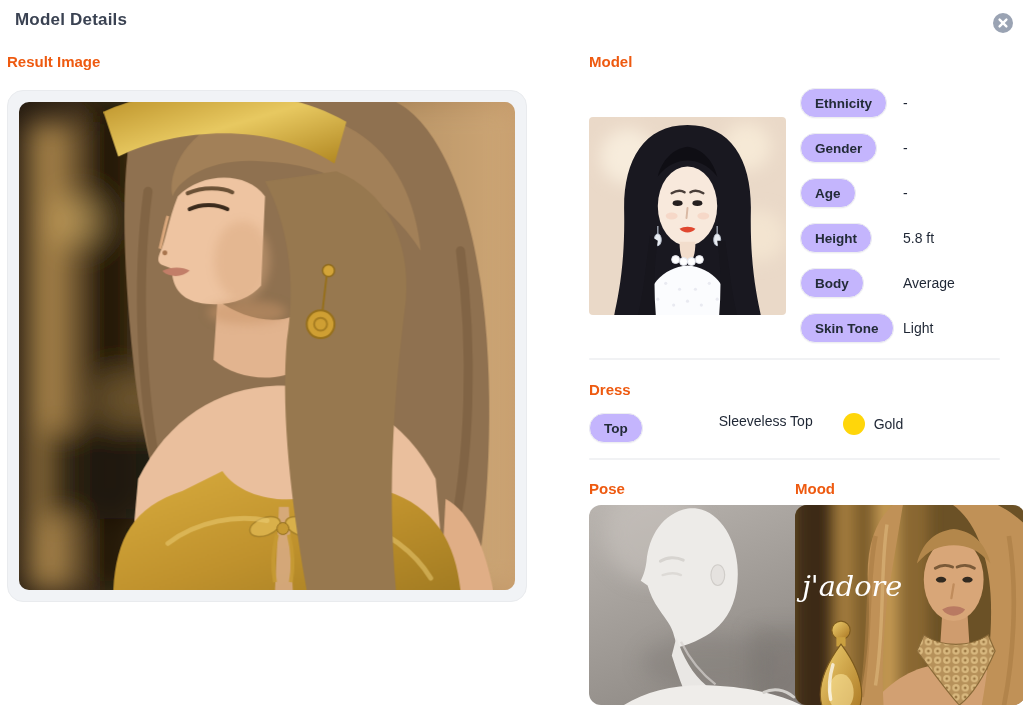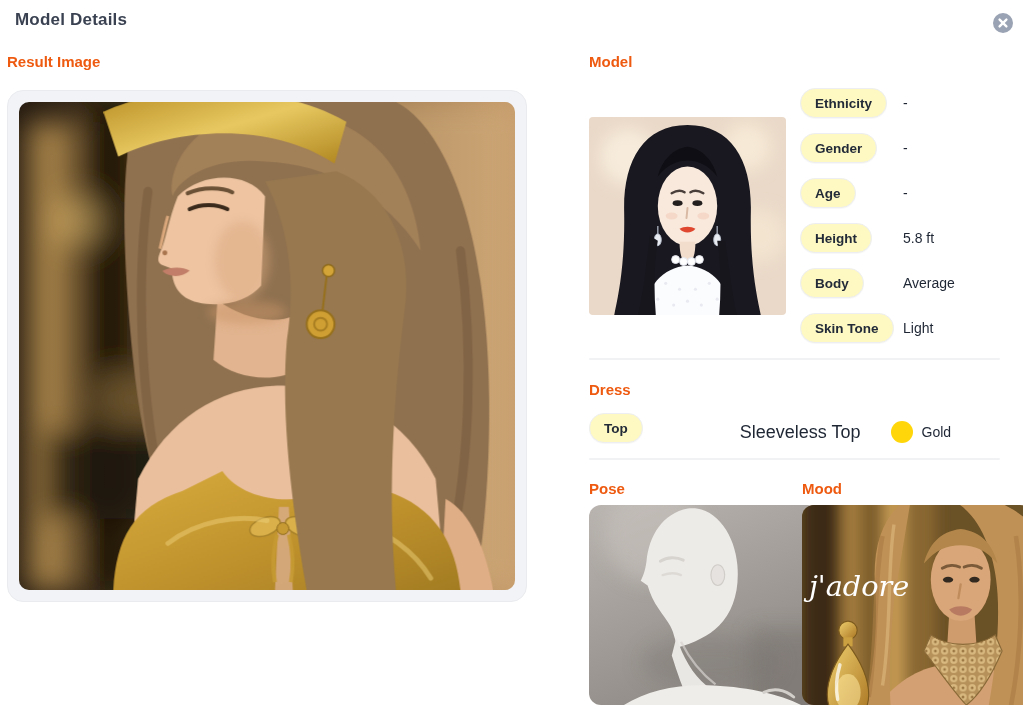--- a/index.html
+++ b/index.html
@@ -21,34 +21,34 @@
                  border:1px solid #E9EBEE; border-radius:16px; padding:11px; }
   .result-img { width:100%; height:100%; border-radius:10px; overflow:hidden; }
   .result-img svg, .model-img svg, .pm-img svg { display:block; width:100%; height:100%; }
 
   .model-row { margin-top:16px; display:flex; align-items:flex-start; }
   .model-img { width:197px; height:198px; margin-top:29px; border-radius:4px; overflow:hidden; flex:none; }
   .attrs { margin-left:14px; width:200px; display:flex; flex-direction:column; gap:15px; }
   .attr-row { position:relative; height:30px; display:flex; align-items:center; }
 
   .pill { display:inline-flex; align-items:center; height:30px; padding:0 14px;
-          background:#fef9c3; border:1px solid #EDEEF1; border-radius:999px;
+          background:#c4b5fd; border:1px solid #EDEEF1; border-radius:999px;
           font-size:13.5px; font-weight:700; color:#232B38; white-space:nowrap;
           box-shadow:0 1px 1px rgba(20,24,40,.03); }
   .attr-val { position:absolute; left:103px; font-size:14px; color:#1E2634; }
 
   .divider { height:2px; background:#F1F2F4; margin-top:15px; border-radius:1px; }
 
   .dress-title { margin-top:20px; }
-  .dress-row { margin-top:13px; display:flex; align-items:flex-end; height:30px; }
-  .dress-val { margin-left:97px; font-size:18px; color:#1E2634; }
+  .dress-row { margin-top:13px; display:flex; align-items:flex-start; height:30px; }
+  .dress-val { margin-left:76px; font-size:14px; color:#1E2634; }
   .color-chip { display:flex; align-items:center; margin-left:30px; }
   .color-chip .chip-label { margin-left:9px; font-size:14px; color:#1E2634; }
 
-  .pm-row { margin-top:19px; display:flex; gap:15px; }
+  .pm-row { margin-top:19px; display:flex; gap:8px; }
   .pm-col { width:198px; }
   .pm-img { margin-top:6px; width:230px; height:200px; border-radius:12px; overflow:hidden; }
 </style>
 </head>
 <body>
 
 <div class="modal">
 
   <h1 class="page-title">Model Details</h1>
 

